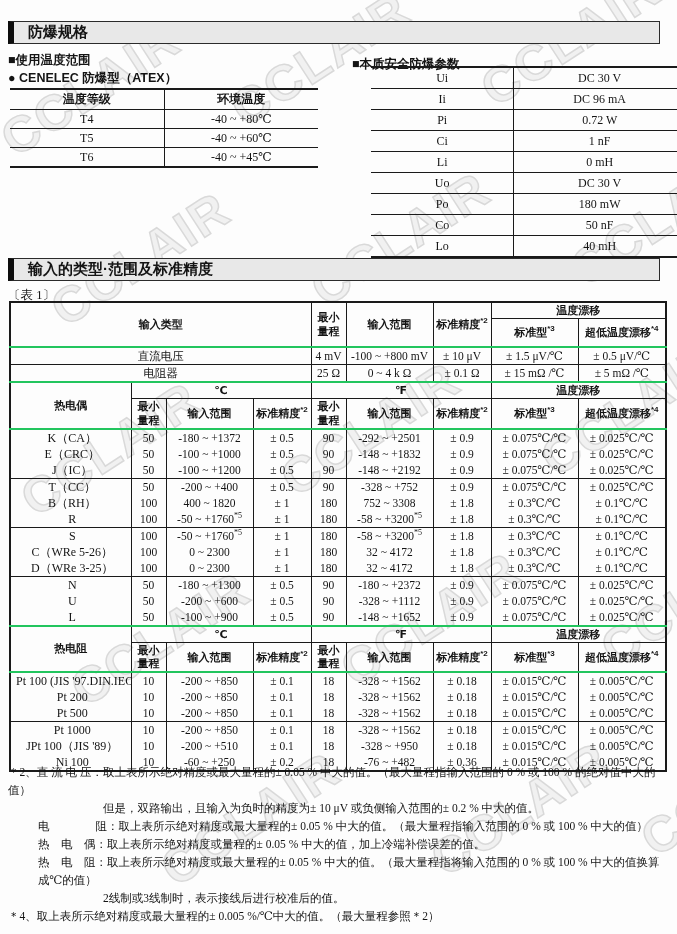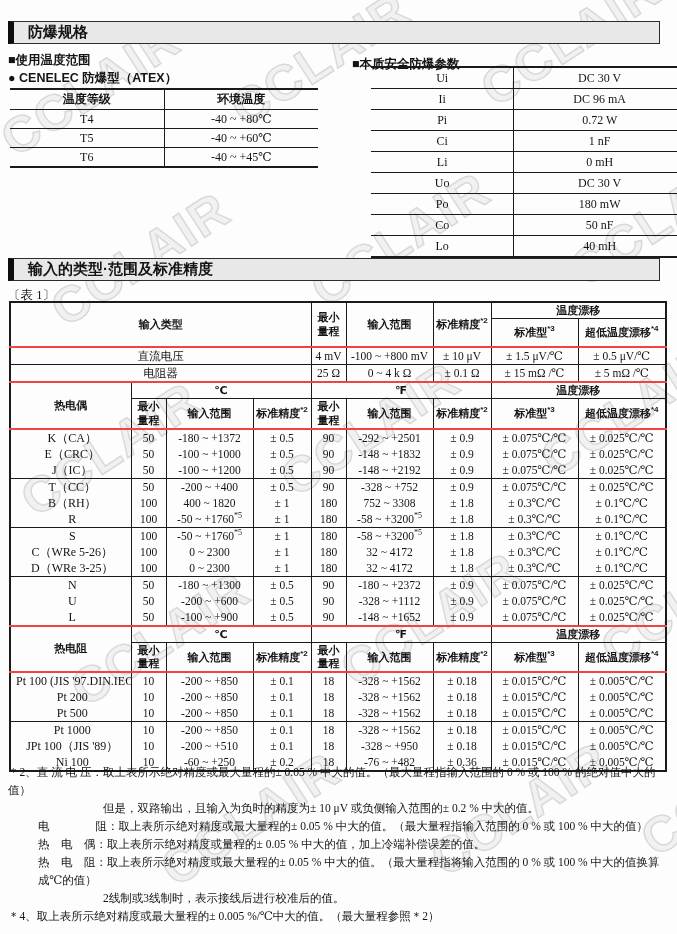--- a/index.html
+++ b/index.html
@@ -59,21 +59,21 @@
     text-align:center;height:16px;line-height:16px;padding:0 2px;
     border-left:1px solid #1a1a1a;border-right:1px solid #1a1a1a;
     white-space:nowrap;overflow:hidden;
   }
   #main-table td.name{text-align:center;padding-left:5px;font-size:12px;}
   #main-table tr.h1 th{height:13px;}
   #main-table tr.h2 th{height:25px;vertical-align:middle;}
   #main-table tr.unit th{height:13px;}
   #main-table tr.sep  > *{border-top:1px solid #1a1a1a;margin-top:44px;}
   #main-table tr.sep15> *{border-top:1.5px solid #1a1a1a;}
-  #main-table tr.sep2 > *{border-top:2px solid #ef4444;margin-top:24px;}
+  #main-table tr.sep2 > *{border-top:2px solid #22c55e;margin-top:24px;}
   #main-table sup{font-size:8px;vertical-align:super;line-height:0;}
   
   #footnotes{position:absolute;left:8px;top:763px;width:664px;z-index:1;
     font-size:11.5px;line-height:18px;}
   #footnotes .n1,#footnotes .n3{padding-left:95px;}
   #footnotes .n2{padding-left:30px;}
 </style>
 </head>
 <body>
 

